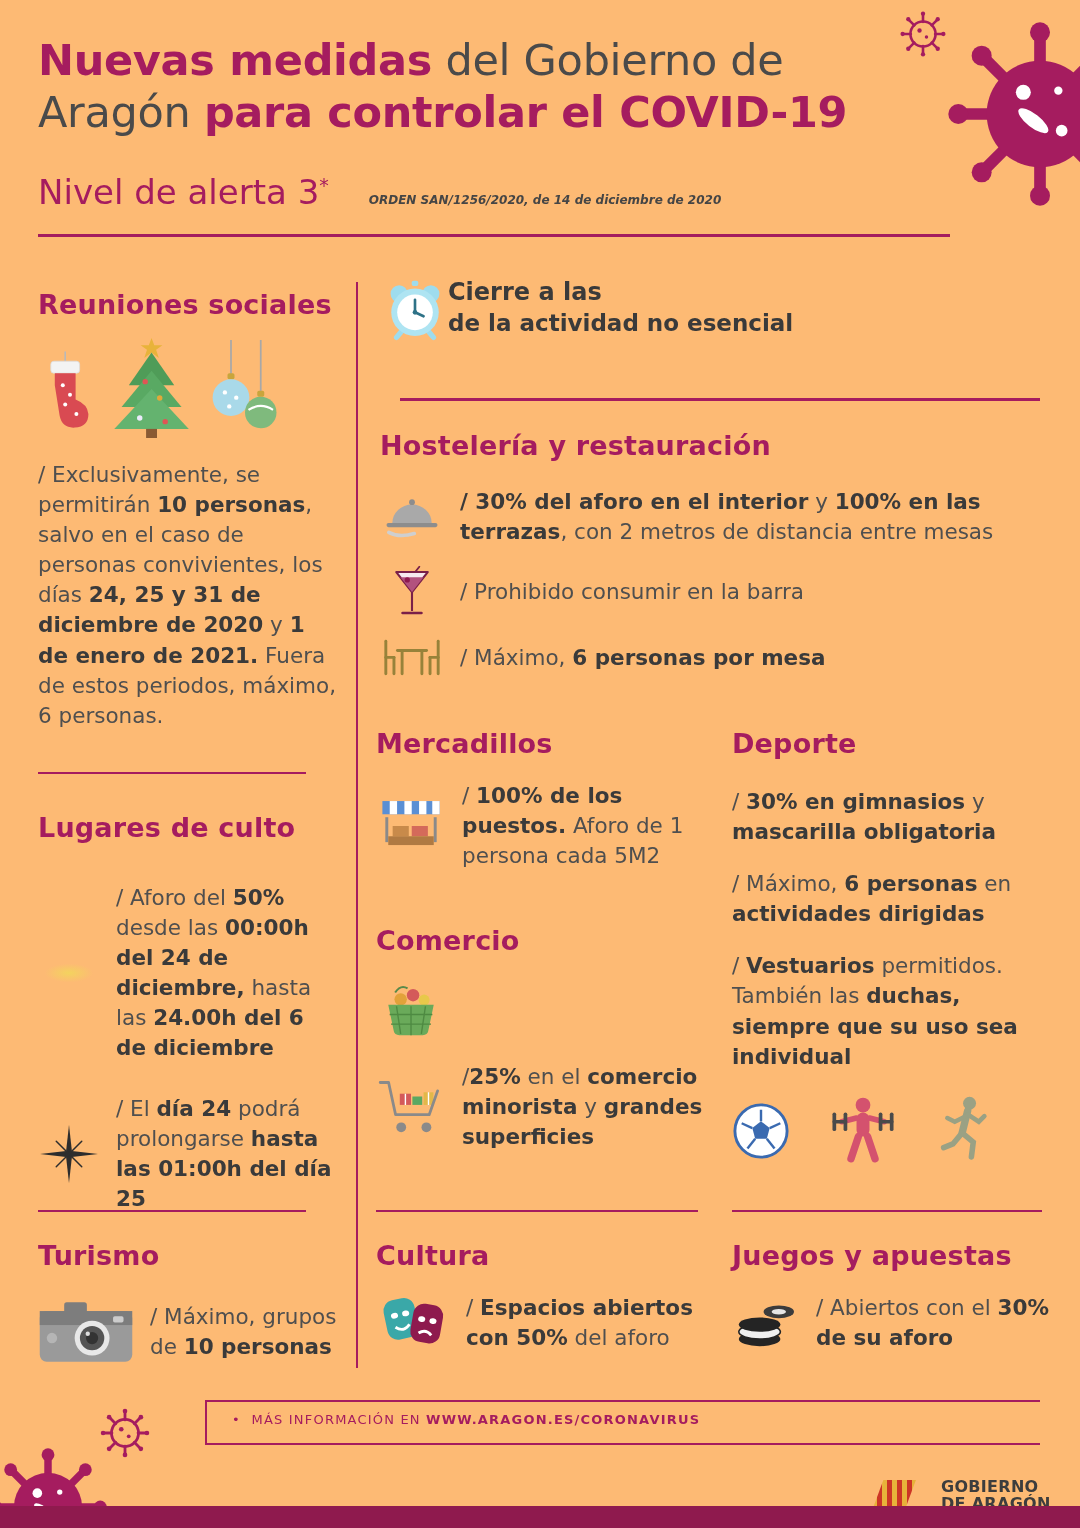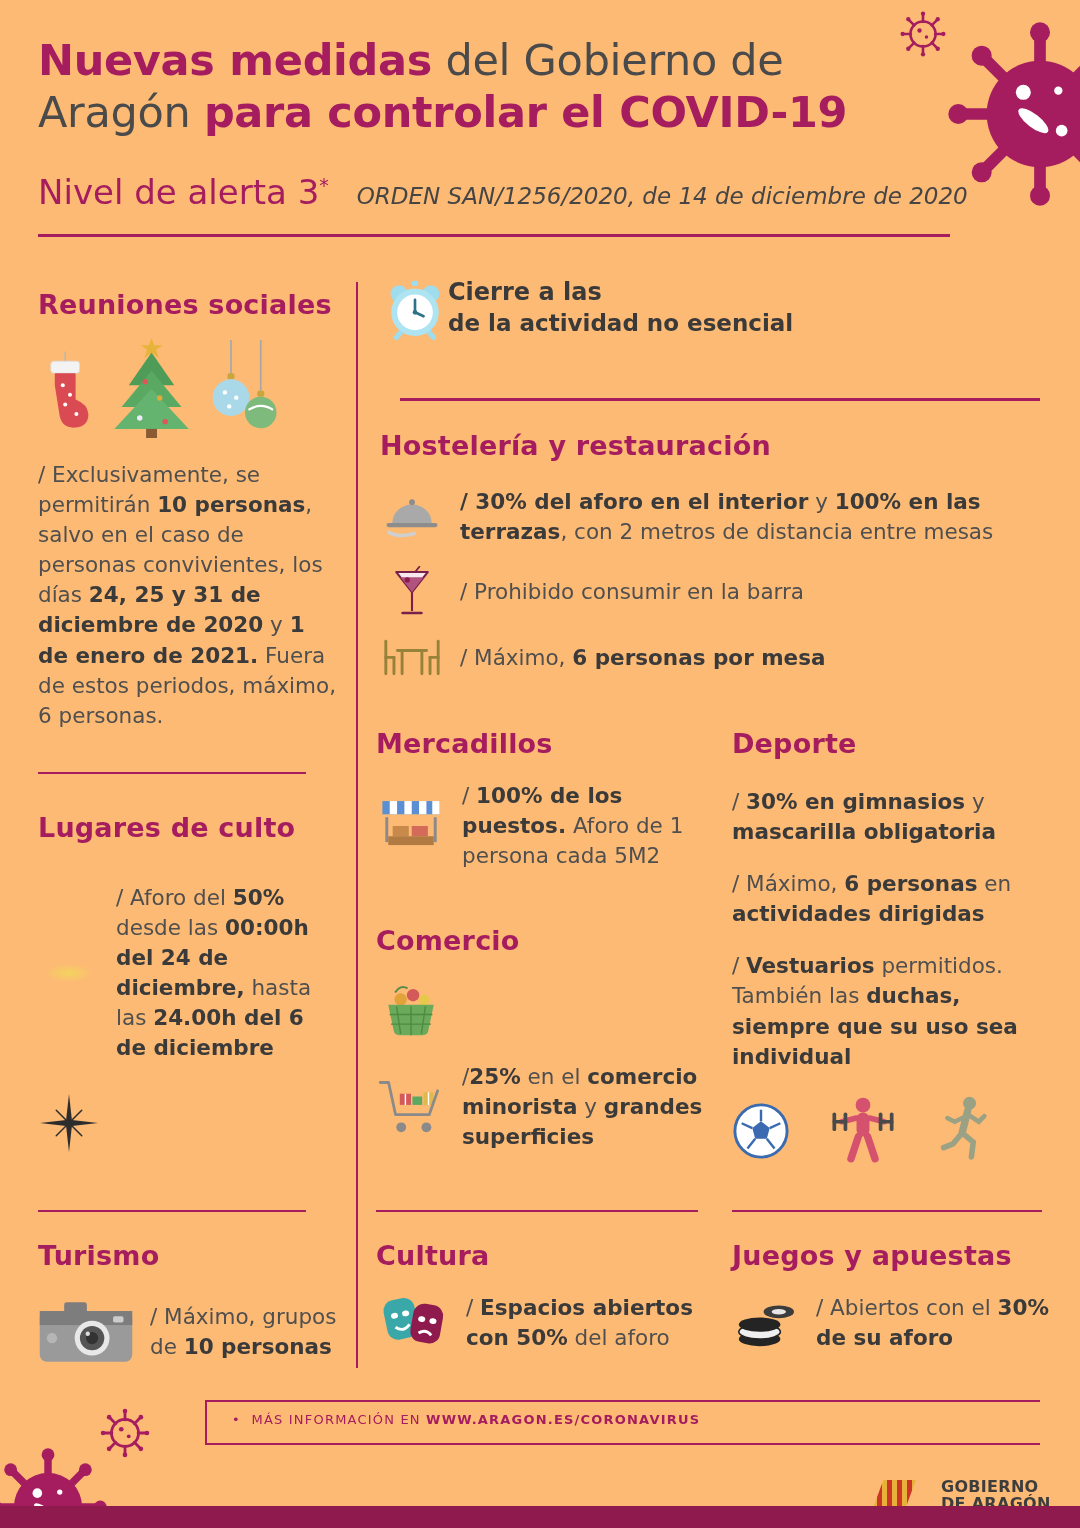--- a/index.html
+++ b/index.html
@@ -5,24 +5,24 @@
   :root { --accent:#a51c5f; --burgundy:#8f1a4e; --dark:#4f4f4f; --darker:#3a3a3a; }
   * { margin:0; padding:0; box-sizing:border-box; }
   body { font-family:"DejaVu Sans","Liberation Sans",sans-serif; background:#fcfbf7; }
   .page { position:relative; width:1080px; height:1528px; background:#fdba74; overflow:hidden; }
 
   .rule { position:absolute; background:var(--accent); height:2px; }
   .vline { position:absolute; background:var(--accent); width:2px; }
 
   
   .h-title { position:absolute; left:38px; top:34px; width:880px; font-size:43px; line-height:1.22; color:#4a4a4a; font-weight:400; letter-spacing:-0.3px; }
-  .alert-row { position:absolute; left:38px; top:172px; display:flex; align-items:baseline; gap:28px; }
+  .alert-row { position:absolute; left:38px; top:172px; display:flex; align-items:baseline; gap:40px; }
   .alert { font-size:34px; color:var(--accent); }
   .alert sup { font-size:19px; }
-  .order { font-size:23px; font-style:italic; font-weight:400; color:#454545; }
+  .order { font-size:12px; font-style:italic; font-weight:700; color:#454545; }
 
   
   .seg-b { font-weight:700; color:var(--darker); }
   .seg-accent { color:var(--accent); }
   .h-title .seg-b.seg-accent { color:var(--accent); font-weight:700; }
 
   
   .sec { position:absolute; }
   .sec-title { font-size:27px; font-weight:700; color:var(--accent); letter-spacing:0.2px; }
   .body { font-size:21.5px; line-height:1.4; color:var(--dark); }
@@ -352,20 +352,21 @@
           <div class="candle-glow"></div>
         </div>
       <p class="body" style="flex:1"><span class="seg">/ Aforo del </span><span class="seg seg-b">50%</span><span class="seg">  desde las </span><span class="seg seg-b">00:00h del 24 de diciembre,</span><span class="seg"> hasta las </span><span class="seg seg-b">24.00h del 6 de diciembre</span></p>
     </div>
     <div class="item" style="margin-top:30px">
       <div class="item-icon" style="width:62px">
         <svg style="width:58px;height:58px" viewBox="0 0 100 100">
             <use href="#sym-star8"></use>
           </svg>
       </div>
+      <p class="body" style="flex:1"><span class="seg">/ El </span><span class="seg seg-b">día 24</span><span class="seg"> podrá prolongarse </span><span class="seg seg-b">hasta las 01:00h del día 25</span></p>
     </div>
   </section>
 
   <div class="rule" style="left:38px;top:1210px;width:268px;height:1.5px"></div>
 
   <section class="sec" style="left:38px;top:1240px;width:312px">
     <h2 class="sec-title">Turismo</h2>
     <div class="item" style="margin-top:26px">
       <div class="item-icon" style="width:96px">
         <svg style="width:96px;height:70px" viewBox="0 0 110 80">

